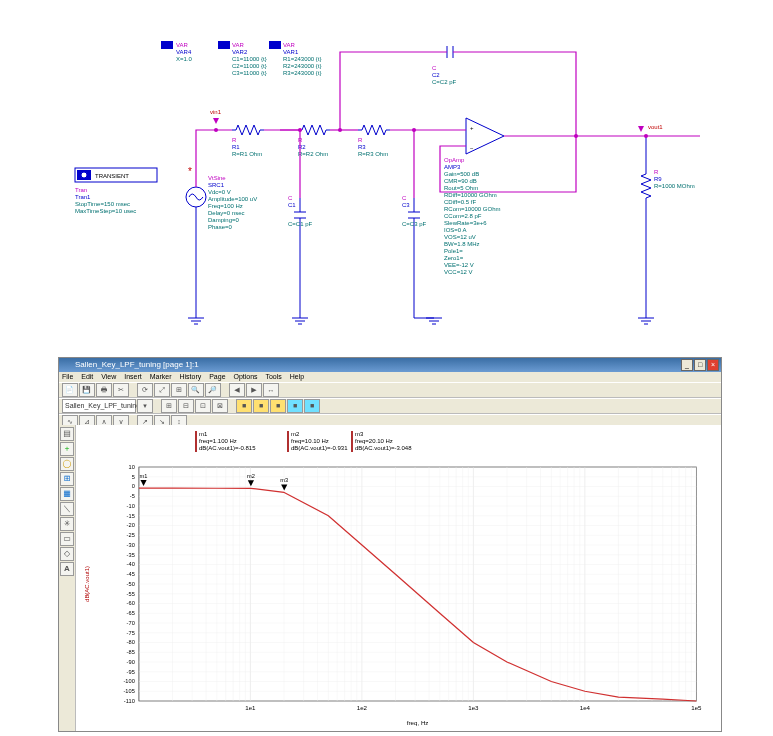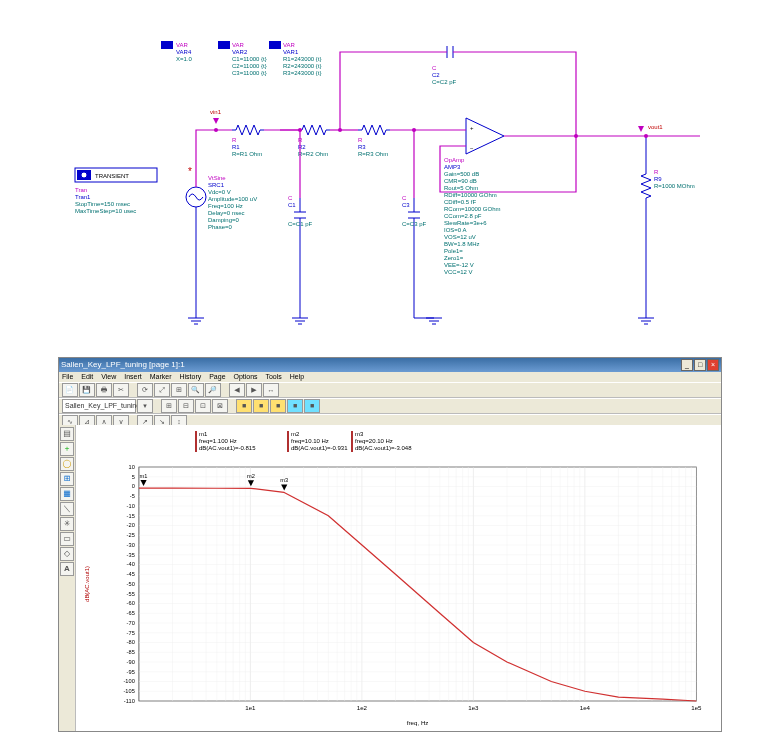--- a/index.html
+++ b/index.html
@@ -9,21 +9,21 @@
   .wireM{stroke:#c000c0;stroke-width:1.2;fill:none}
   .comp{stroke:#0000cc;stroke-width:1;fill:none}
   .lbl{font-size:6px;fill:#0000cc}
   .lblT{font-size:6px;fill:#007070}
   .lblR{font-size:6px;fill:#c00000}
   .lblM{font-size:6px;fill:#c000c0}
   .lblK{font-size:6px;fill:#000}
   .nodeM{fill:#c000c0;stroke:none}
   
   #plotWin{position:absolute;left:58px;top:357px;width:662px;height:373px;border:1px solid #888;background:#ece9d8;font-size:0}
-  #titlebar{height:14px;background:linear-gradient(#3a6ea5,#6b9bd2);color:#fff;font-size:8px;line-height:14px;padding-left:2px;position:relative}
+  #titlebar{height:14px;background:linear-gradient(#3a6ea5,#6b9bd2);color:#fff;font-size:8px;line-height:14px;padding-left:16px;position:relative}
   #titlebar .btns{position:absolute;right:2px;top:1px;display:flex;gap:1px}
   #titlebar .btns span{width:10px;height:10px;background:#ece9d8;border:1px solid #666;display:inline-block;font-size:7px;text-align:center;line-height:9px;color:#000}
   #titlebar .btns span.cl{background:#e04030;color:#fff}
   #menubar{height:10px;background:#ece9d8;font-size:7px;color:#000;padding-left:3px;line-height:10px;white-space:nowrap}
   #menubar span{margin-right:6px}
   .tbrow{height:14px;background:#ece9d8;border-top:1px solid #fff;border-bottom:1px solid #bbb;display:flex;align-items:center;padding-left:3px;gap:1px}
   .tbrow .btn{width:14px;height:12px;border:1px solid #999;background:#f4f4f0;font-size:7px;text-align:center;line-height:11px;color:#555}
   .tbrow .sel{width:70px;height:12px;border:1px solid #999;background:#fff;font-size:7px;line-height:11px;padding-left:2px;color:#333}
   #plotBody{position:absolute;left:0;top:67px;right:0;bottom:0;background:#fff}
   #sidepal{position:absolute;left:0;top:0;width:16px;bottom:0;background:#ece9d8;border-right:1px solid #bbb;display:flex;flex-direction:column;align-items:center;padding-top:2px;gap:1px}

